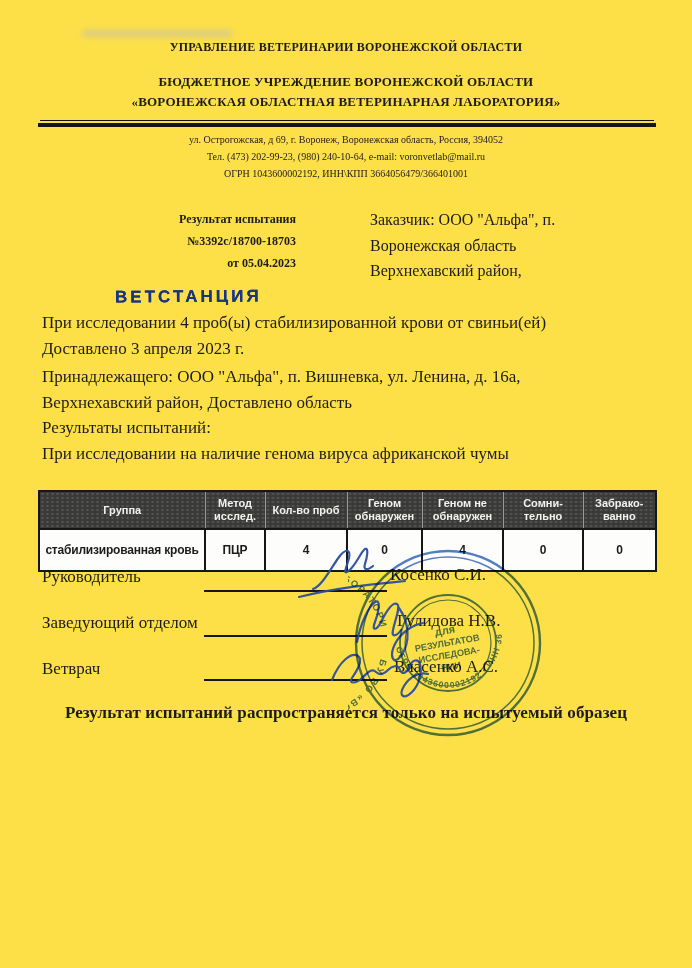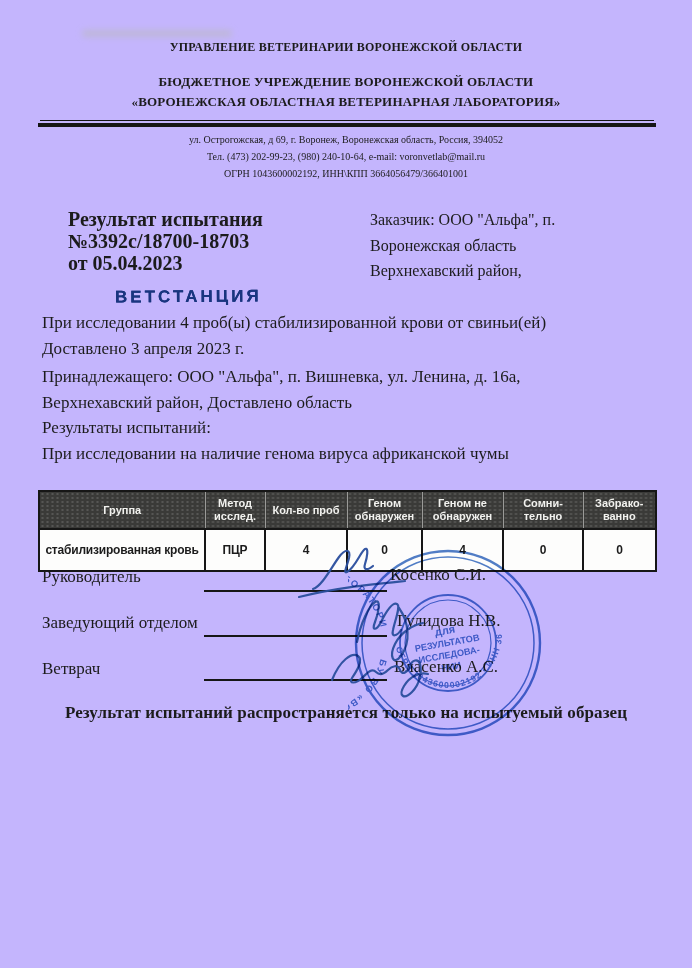--- a/index.html
+++ b/index.html
@@ -1,42 +1,42 @@
 <!DOCTYPE html>
 <html><head>
 <meta charset="utf-8">
 <style>
   html,body{margin:0;padding:0;}
   body{background:#e8e8e8;}
   .page{
     position:relative;
     width:692px;height:968px;
     margin:0 auto;
-    background:#c4b5fd;
+    background:#fde047;
     overflow:hidden;
     font-family:"Liberation Serif", serif;
     color:#1c1c1c;
   }
   .abs{position:absolute;}
   .center{left:0;right:0;text-align:center;}
   .smudge{
     left:82px;top:30px;width:150px;height:7px;
     background:#b9b9b9;filter:blur(3px);opacity:.55;border-radius:3px;
   }
   .authority{top:40px;font-size:12px;font-weight:600;letter-spacing:.2px;}
   .orgline{font-size:13px;font-weight:700;letter-spacing:.2px;}
   .org1{top:74px;}
   .org2{top:94px;}
   .rule-thin{left:40px;top:120px;width:614px;height:1px;background:#151515;}
   .rule-thick{left:38px;top:123px;width:618px;height:4px;background:#151515;}
   .addr{font-size:10px;line-height:17px;}
   .addr1{top:131px;} .addr2{top:148px;} .addr3{top:165px;}
   .result-title{
-    left:68px;top:208px;width:228px;text-align:left;
-    font-size:20px;font-weight:700;line-height:22px;
+    left:68px;top:208px;width:228px;text-align:right;
+    font-size:12px;font-weight:700;line-height:22px;
   }
   .customer{
     left:370px;top:207px;width:285px;
     font-size:16px;line-height:25.5px;
   }
   .vetstamp{
     left:115px;top:287px;
     font-family:"Liberation Sans", sans-serif;
     font-size:17px;font-weight:700;letter-spacing:3px;
     color:#19357f;

